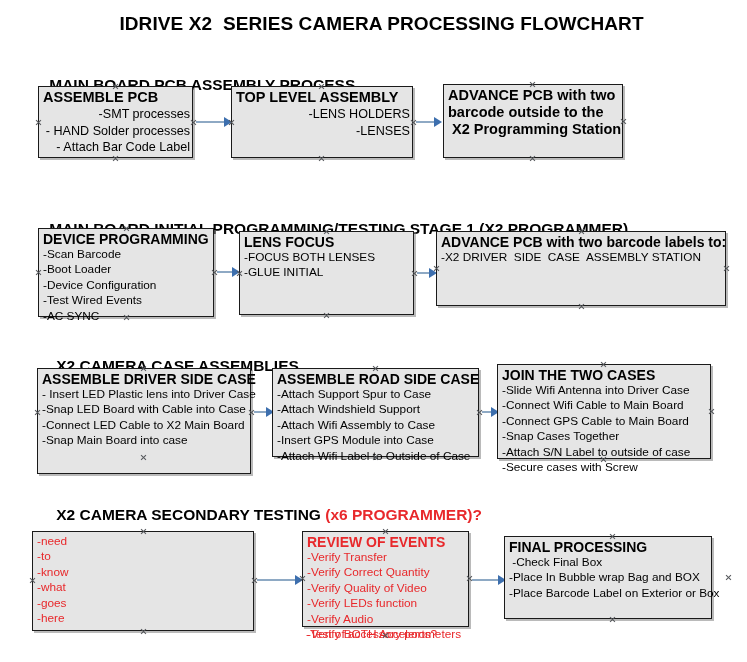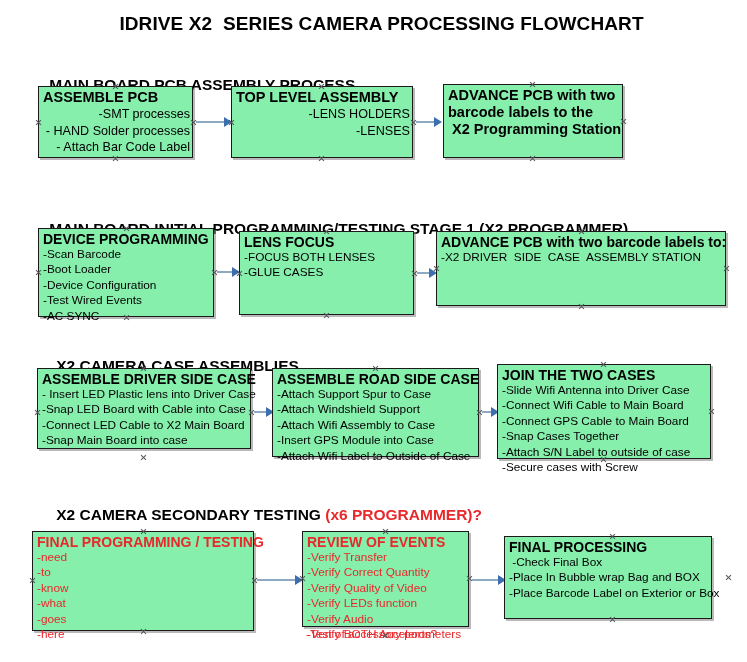--- a/index.html
+++ b/index.html
@@ -45,21 +45,21 @@
     white-space: pre;
   }
   .section-title .accent {
     color: #e8282b;
   }
 
   
   .flow-box {
     position: absolute;
     box-sizing: border-box;
-    background: #86efac;
+    background: #e5e5e5;
     border: 1px solid #1a1a1a;
     box-shadow: 2px 2px 0 0 rgba(130,130,130,0.55);
   }
 
   .box-inner {
     position: absolute;
     left: 4px;
     top: 2px;
     right: 2px;
   }
@@ -164,21 +164,21 @@
   <div class="handle" style="left:310px; top:155px;"></div>
   <div class="handle" style="left:220px; top:119px;"></div>
   <div class="handle" style="left:402px; top:119px;"></div>
 
   <div class="connector" style="left:408px; top:121px; width:20px;"></div>
   <div class="arrow-head" style="left:426px; top:117px;"></div>
 
   <div class="flow-box big" style="left:435px; top:84px; width:180px; height:74px;">
     <div class="box-inner">
       <div class="box-head">ADVANCE PCB with two</div>
-      <div class="box-head">barcode labels to the</div>
+      <div class="box-head">barcode outside to the</div>
       <div class="box-head"> X2 Programming Station</div>
     </div>
   </div>
   <div class="handle" style="left:521px; top:81px;"></div>
   <div class="handle" style="left:521px; top:155px;"></div>
   <div class="handle" style="left:612px; top:118px;"></div>
 
   <div class="section-title" style="left:24px; top:202px;">
     <span>MAIN BOARD INITIAL PROGRAMMING/TESTING STAGE 1 (X2 PROGRAMMER)</span>
   </div>
@@ -198,21 +198,21 @@
   <div class="handle" style="left:27px; top:269px;"></div>
   <div class="handle" style="left:203px; top:269px;"></div>
 
   <div class="connector" style="left:209px; top:271px; width:17px;"></div>
   <div class="arrow-head" style="left:224px; top:267px;"></div>
 
   <div class="flow-box" style="left:231px; top:231px; width:175px; height:84px;">
     <div class="box-inner">
       <div class="box-head">LENS FOCUS</div>
       <div class="box-line">-FOCUS BOTH LENSES</div>
-      <div class="box-line">-GLUE CASES</div>
+      <div class="box-line">-GLUE INITIAL</div>
     </div>
   </div>
   <div class="handle" style="left:315px; top:228px;"></div>
   <div class="handle" style="left:315px; top:312px;"></div>
   <div class="handle" style="left:228px; top:270px;"></div>
   <div class="handle" style="left:403px; top:270px;"></div>
 
   <div class="connector" style="left:409px; top:272px; width:14px;"></div>
   <div class="arrow-head" style="left:421px; top:268px;"></div>
 
@@ -224,21 +224,21 @@
   </div>
   <div class="handle" style="left:570px; top:228px;"></div>
   <div class="handle" style="left:570px; top:303px;"></div>
   <div class="handle" style="left:425px; top:265px;"></div>
   <div class="handle" style="left:715px; top:265px;"></div>
 
   <div class="section-title" style="left:31px; top:339px;">
     <span>X2 CAMERA CASE ASSEMBLIES</span>
   </div>
 
-  <div class="flow-box" style="left:29px; top:368px; width:214px; height:81px;">
+  <div class="flow-box" style="left:29px; top:368px; width:214px; height:106px;">
     <div class="box-inner">
       <div class="box-head">ASSEMBLE DRIVER SIDE CASE</div>
       <div class="box-line">- Insert LED Plastic lens into Driver Case</div>
       <div class="box-line">-Snap LED Board with Cable into Case</div>
       <div class="box-line">-Connect LED Cable to X2 Main Board</div>
       <div class="box-line">-Snap Main Board into case</div>
     </div>
   </div>
   <div class="handle" style="left:132px; top:365px;"></div>
   <div class="handle" style="left:132px; top:454px;"></div>
@@ -279,21 +279,20 @@
   <div class="handle" style="left:592px; top:361px;"></div>
   <div class="handle" style="left:592px; top:456px;"></div>
   <div class="handle" style="left:700px; top:408px;"></div>
 
   <div class="section-title" style="left:31px; top:488px;">
     <span>X2 CAMERA SECONDARY TESTING </span><span class="accent">(x6 PROGRAMMER)?</span>
   </div>
 
   <div class="flow-box" style="left:24px; top:531px; width:222px; height:100px;">
     <div class="box-inner">
-      <div class="box-head red">FINAL PROGRAMMING / TESTING</div>
       <div class="box-line red">-need</div>
       <div class="box-line red">-to</div>
       <div class="box-line red">-know</div>
       <div class="box-line red">-what</div>
       <div class="box-line red">-goes</div>
       <div class="box-line red">-here</div>
     </div>
   </div>
   <div class="handle" style="left:132px; top:528px;"></div>
   <div class="handle" style="left:132px; top:628px;"></div>

